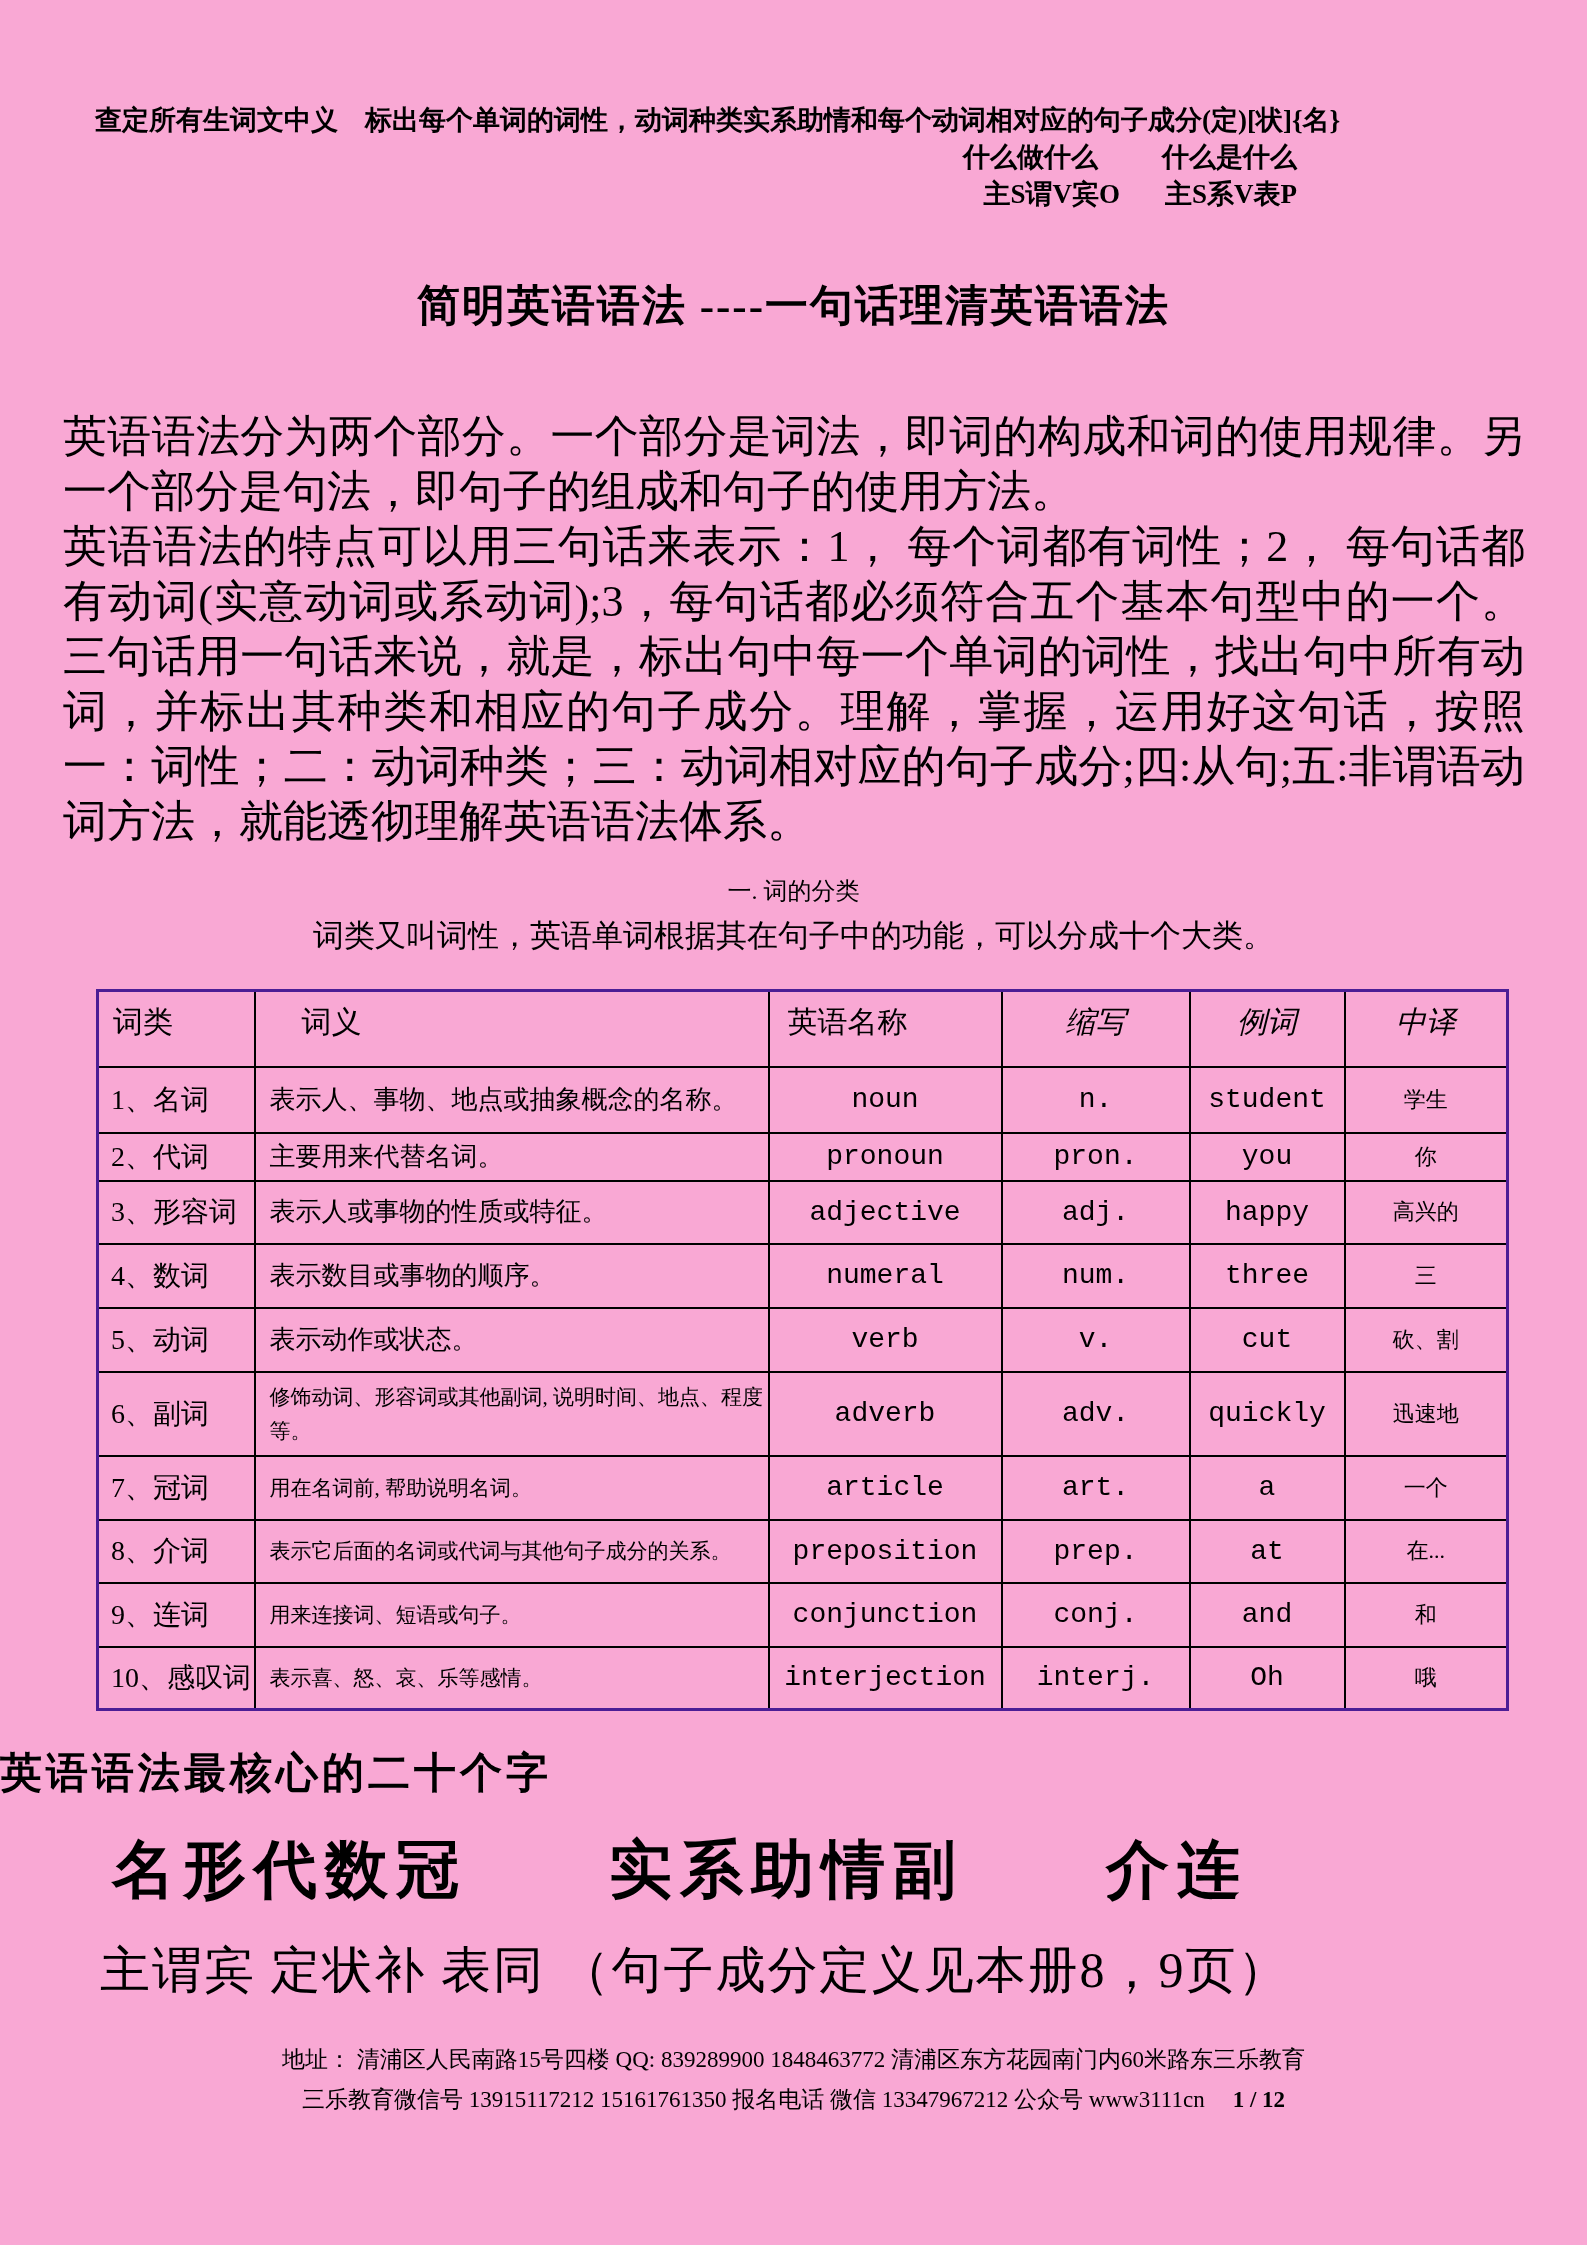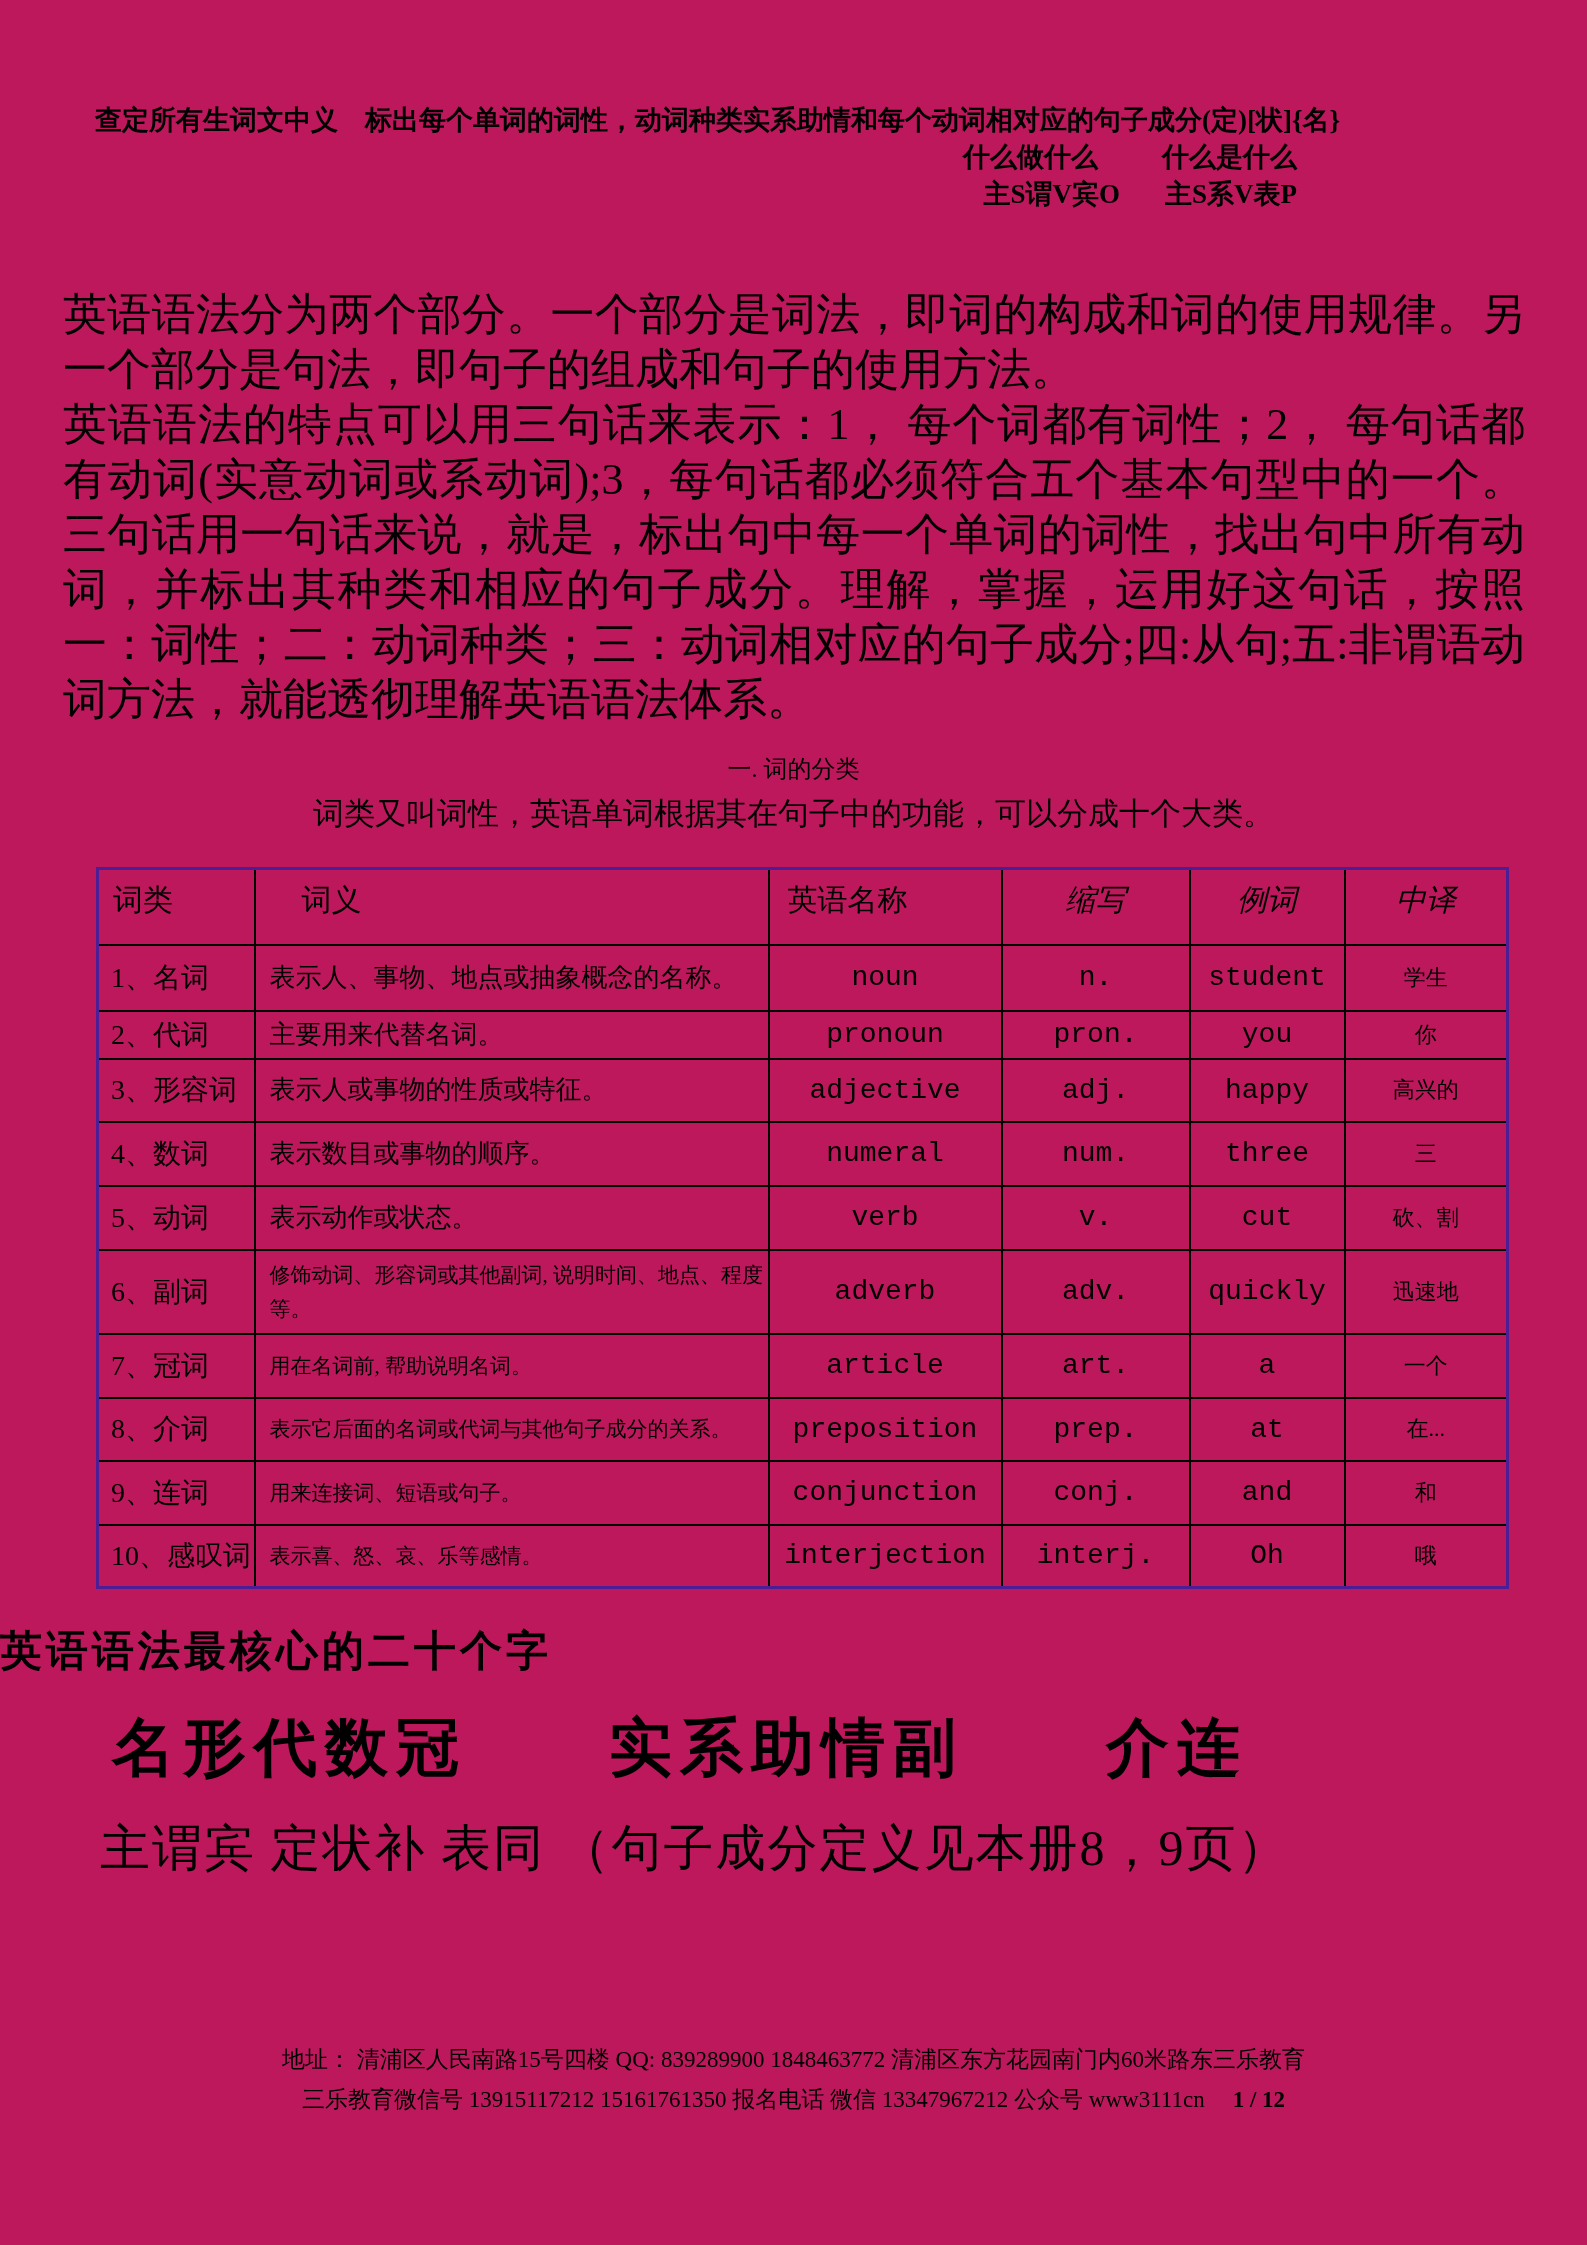--- a/index.html
+++ b/index.html
@@ -1,21 +1,21 @@
 <!DOCTYPE html>
 <html><head>
 <meta charset="utf-8">
 <style>
   * { margin:0; padding:0; box-sizing:border-box; }
   html,body { background:#e8e8e8; }
   .page {
     position:relative;
     width:1587px; height:2245px;
     margin:0 auto;
-    background:#be185d;
+    background:#f9a8d4;
     color:#000;
     font-family:"Liberation Serif","DejaVu Serif",serif;
     overflow:hidden;
   }
   
   .header-note {
     padding-top:102px;
     padding-left:95px;
     padding-right:90px;
     font-weight:bold;
@@ -123,20 +123,21 @@
   <div class="header-note">
     <div>查定所有生词文中义　标出每个单词的词性，动词种类实系助情和每个动词相对应的句子成分(定)[状]{名}</div>
     <div class="hn-right">
       <span>什么做什么</span><span class="hn-gap-a"></span><span>什么是什么</span>
     </div>
     <div class="hn-right">
       <span>主S谓V宾O</span><span class="hn-gap-b"></span><span>主S系V表P</span>
     </div>
   </div>
 
+  <h1 class="doc-title">简明英语语法 ----一句话理清英语语法</h1>
 
   <div class="body-text">
     <p>英语语法分为两个部分。一个部分是词法，即词的构成和词的使用规律。另一个部分是句法，即句子的组成和句子的使用方法。</p>
     <p>英语语法的特点可以用三句话来表示：1， 每个词都有词性；2， 每句话都有动词(实意动词或系动词);3，每句话都必须符合五个基本句型中的一个。三句话用一句话来说，就是，标出句中每一个单词的词性，找出句中所有动词，并标出其种类和相应的句子成分。理解，掌握，运用好这句话，按照一：词性；二：动词种类；三：动词相对应的句子成分;四:从句;五:非谓语动词方法，就能透彻理解英语语法体系。</p>
   </div>
 
   <div class="section-head">一. 词的分类</div>
   <div class="section-sub">词类又叫词性，英语单词根据其在句子中的功能，可以分成十个大类。</div>
 
   <table class="pos-table">

